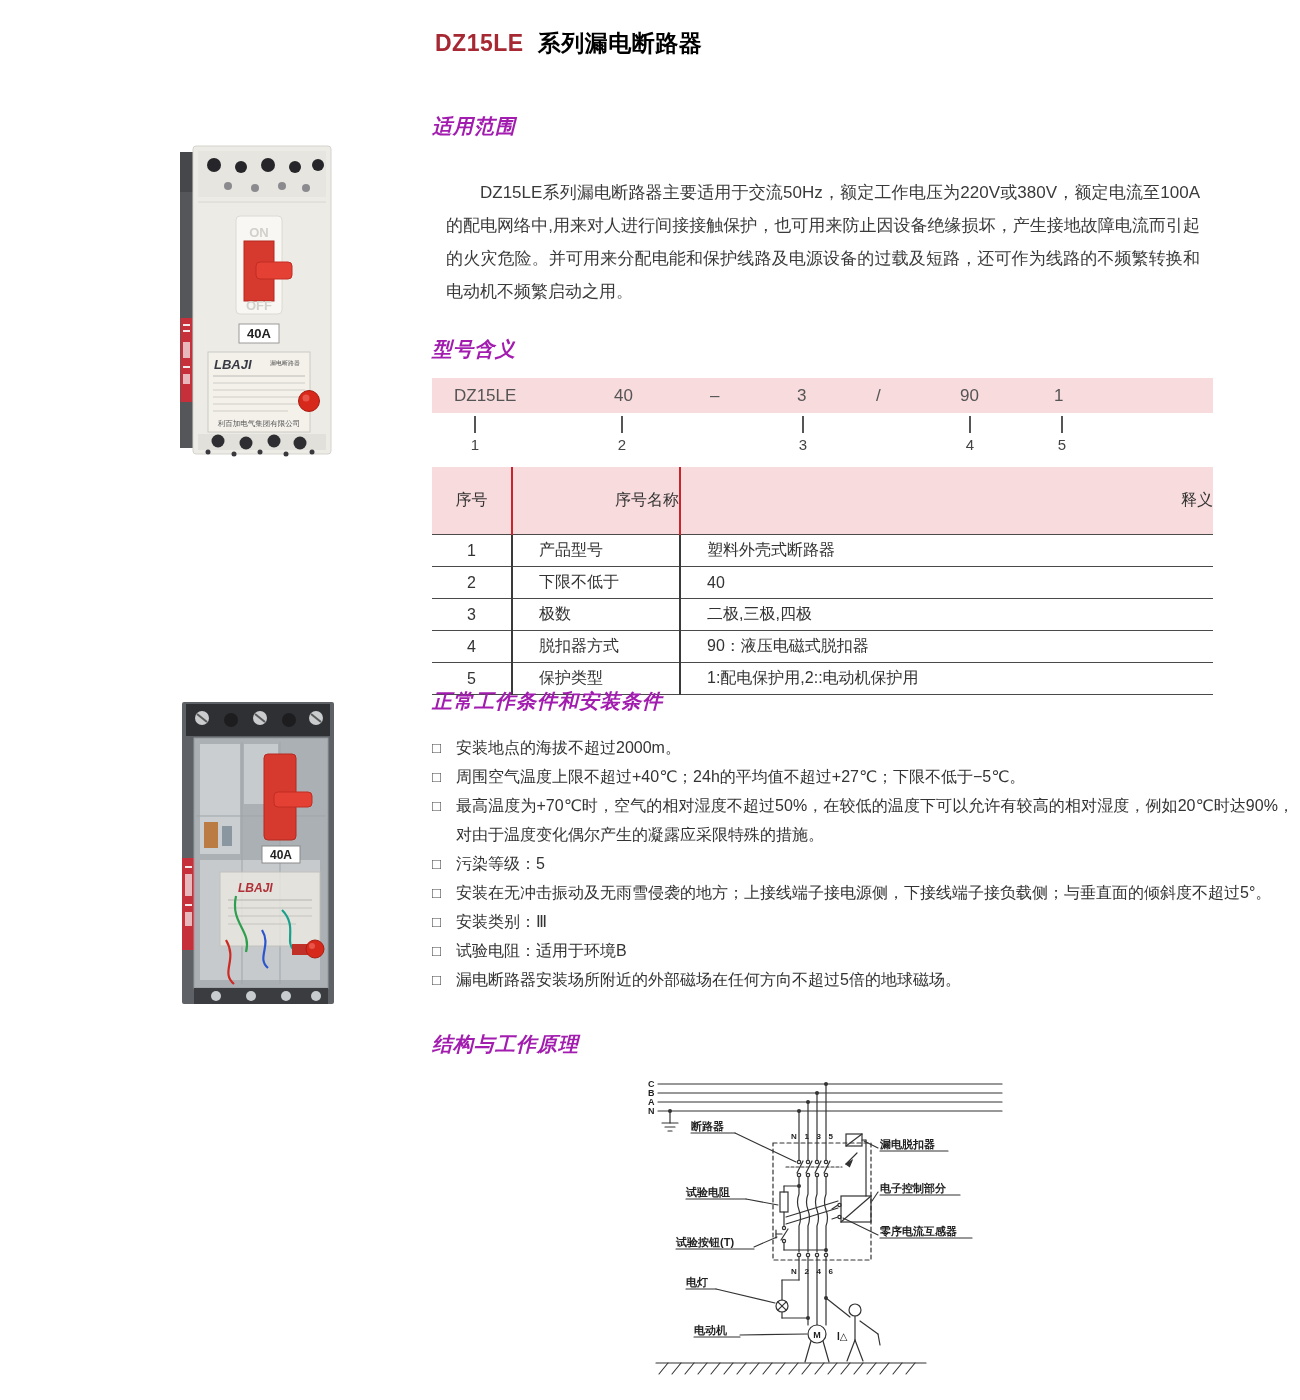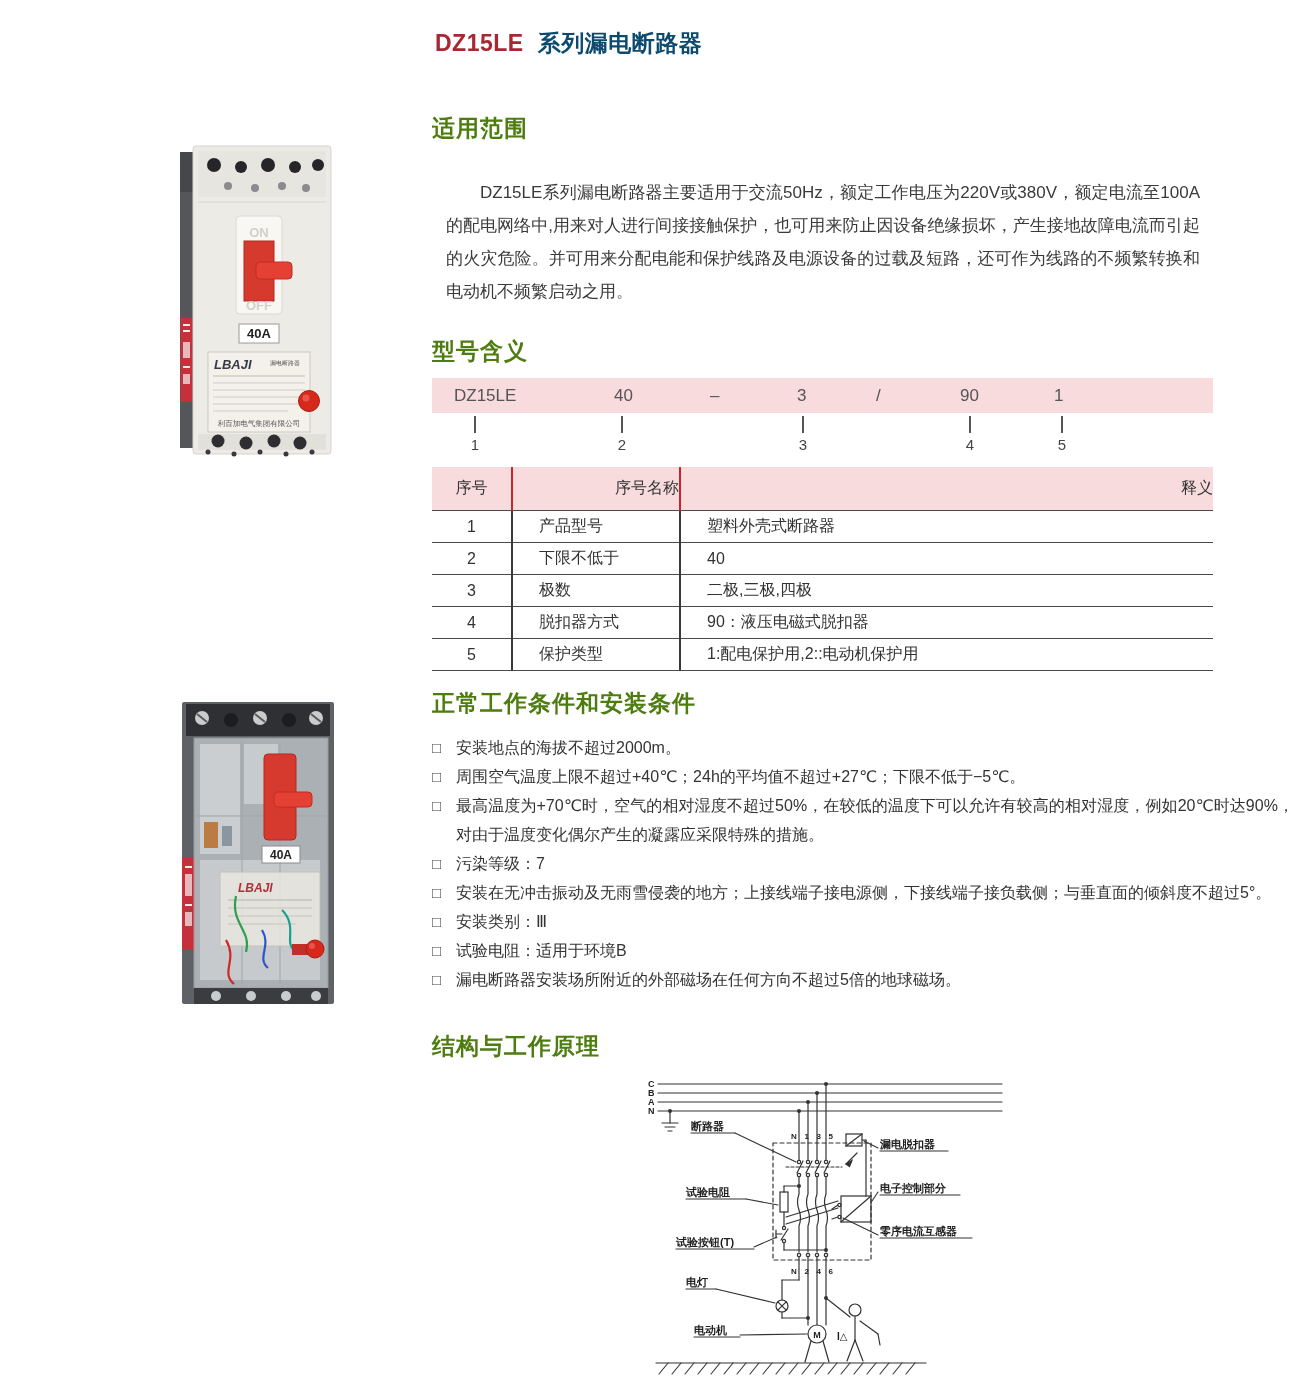--- a/index.html
+++ b/index.html
@@ -5,37 +5,37 @@
   html,body{margin:0;padding:0;}
   body{
     width:1300px;height:1400px;position:relative;background:#ffffff;
     font-family:"Liberation Sans","DejaVu Sans",sans-serif;color:#3c3c3c;
     overflow:hidden;
   }
   .abs{position:absolute;}
   
   .page-title{left:435px;top:28px;font-size:23px;font-weight:bold;letter-spacing:.5px;}
   .page-title .model{color:#a52833;margin-right:14px;}
-  .page-title .rest{color:#0c4a6e;}
-  
-  .sec-head{font-size:23px;font-weight:bold;color:#4d7c0f;letter-spacing:1px;}
+  .page-title .rest{color:#000000;}
+  
+  .sec-head{font-size:20px;font-weight:bold;color:#a21caf;letter-spacing:1px;font-style:italic;}
   
   .scope-para{left:432px;top:162px;width:782px;font-size:17px;line-height:33px;
     text-align:justify;color:#3a3a3a;}
   .scope-para p{margin:14px;text-indent:2em;}
   
   .banner{left:432px;top:378px;width:781px;height:35px;line-height:35px;font-size:17px;color:#555;}
   .banner span{position:absolute;top:0;}
   .tickbar{position:absolute;width:2px;height:17px;background:#555;top:416px;}
   .ticknum{position:absolute;top:436px;font-size:15px;color:#444;width:20px;text-align:center;}
   
   .mtable{left:432px;top:467px;width:781px;border-collapse:collapse;font-size:16px;color:#333;}
   .mtable th{background:#f8dbdd;font-weight:normal;height:35px;text-align:left;padding:0 0 0 14px;
     border-bottom:1px solid #4a4a4a;}
-  .mtable th.c1{text-align:center;padding:4px;}
+  .mtable th.c1{text-align:center;padding:16px;}
   .mtable th+th{border-left:2px solid #c9242b;text-align:right;}
   .mtable td{height:31px;padding:0 0 0 26px;border-bottom:1px solid #4a4a4a;}
   .mtable td.c1{text-align:center;padding:0;}
   .mtable td+td{border-left:2px solid #3a3a3a;}
   .col1{width:80px;} .col2{width:168px;}
   
   .cond-list{left:432px;top:733px;width:862px;font-size:16px;line-height:29px;color:#333;}
   .cond-item{display:flex;align-items:flex-start;}
   .cond-item .bx{flex:0 0 24px;font-size:15px;color:#444;}
   .cond-item .tx{flex:1;text-align:justify;}
@@ -287,21 +287,21 @@
   <div class="cond-item">
     <span class="bx">□</span>
     <span class="tx">周围空气温度上限不超过+40℃；24h的平均值不超过+27℃；下限不低于−5℃。</span>
   </div>
   <div class="cond-item">
     <span class="bx">□</span>
     <span class="tx">最高温度为+70℃时，空气的相对湿度不超过50%，在较低的温度下可以允许有较高的相对湿度，例如20℃时达90%，对由于温度变化偶尔产生的凝露应采限特殊的措施。</span>
   </div>
   <div class="cond-item">
     <span class="bx">□</span>
-    <span class="tx">污染等级：7</span>
+    <span class="tx">污染等级：5</span>
   </div>
   <div class="cond-item">
     <span class="bx">□</span>
     <span class="tx">安装在无冲击振动及无雨雪侵袭的地方；上接线端子接电源侧，下接线端子接负载侧；与垂直面的倾斜度不超过5°。</span>
   </div>
   <div class="cond-item">
     <span class="bx">□</span>
     <span class="tx">安装类别：Ⅲ</span>
   </div>
   <div class="cond-item">

